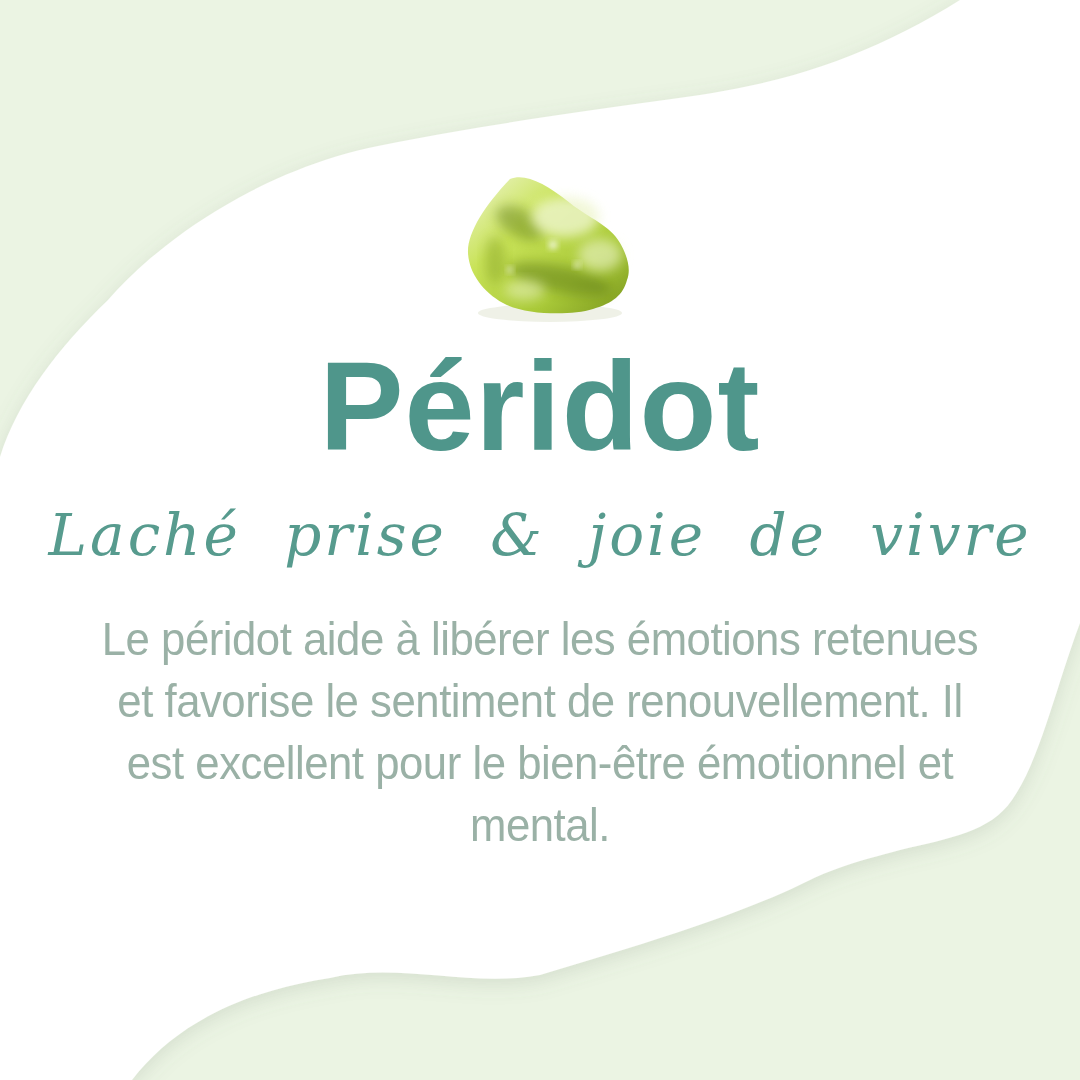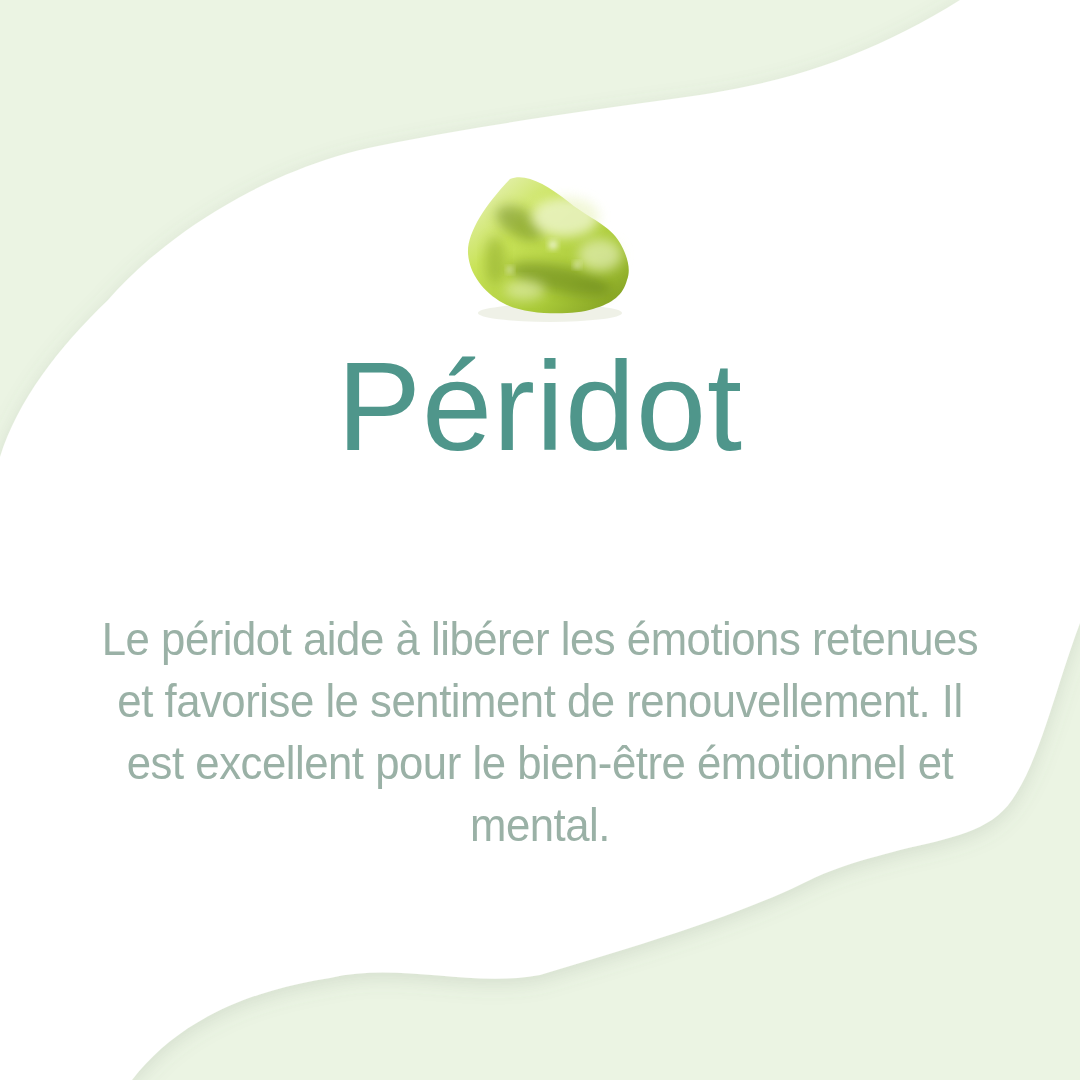--- a/index.html
+++ b/index.html
@@ -20,21 +20,21 @@
     font-family:"Liberation Sans", sans-serif;
     background:var(--color-background);
   }
   .card{position:relative;width:1080px;height:1080px;}
   .bg-svg{position:absolute;top:0;left:0;width:1080px;height:1080px;display:block;}
 
   .page-title{
     position:absolute;top:344px;left:0;width:1080px;margin:0;
     text-align:center;
     font-family:"Liberation Sans", sans-serif;
-    font-size:126px;font-weight:400;letter-spacing:1px;line-height:1;
+    font-size:126px;font-weight:700;letter-spacing:1px;line-height:1;
     color:var(--color-title);
   }
   .page-subtitle{
     position:absolute;top:498px;left:0;width:1080px;
     text-align:center;
     font-family:"DejaVu Serif", serif;
     font-style:italic;
     font-size:58px;letter-spacing:3px;word-spacing:22px;line-height:1.3;
     color:var(--color-subtitle);
     white-space:nowrap;
@@ -113,20 +113,21 @@
       <ellipse cx="60" cy="115" rx="20" ry="10" fill="var(--stone-pale)" opacity="0.5" filter="url(#soft)"></ellipse>
 
       <circle cx="88" cy="70" r="4" fill="#ffffff" opacity="0.9" filter="url(#soft2)"></circle>
       <circle cx="112" cy="90" r="3" fill="#ffffff" opacity="0.8" filter="url(#soft2)"></circle>
       <circle cx="45" cy="95" r="3" fill="#ffffff" opacity="0.7" filter="url(#soft2)"></circle>
     </g>
   </svg>
 
   <h1 class="page-title">Péridot</h1>
 
+  <div class="page-subtitle">Laché prise &amp; joie de vivre</div>
 
   <div class="body-text">
     <div class="body-line">Le péridot aide à libérer les émotions retenues</div>
     <div class="body-line">et favorise le sentiment de renouvellement. Il</div>
     <div class="body-line">est excellent pour le bien-être émotionnel et</div>
     <div class="body-line">mental.</div>
   </div>
 
 </div>
 

